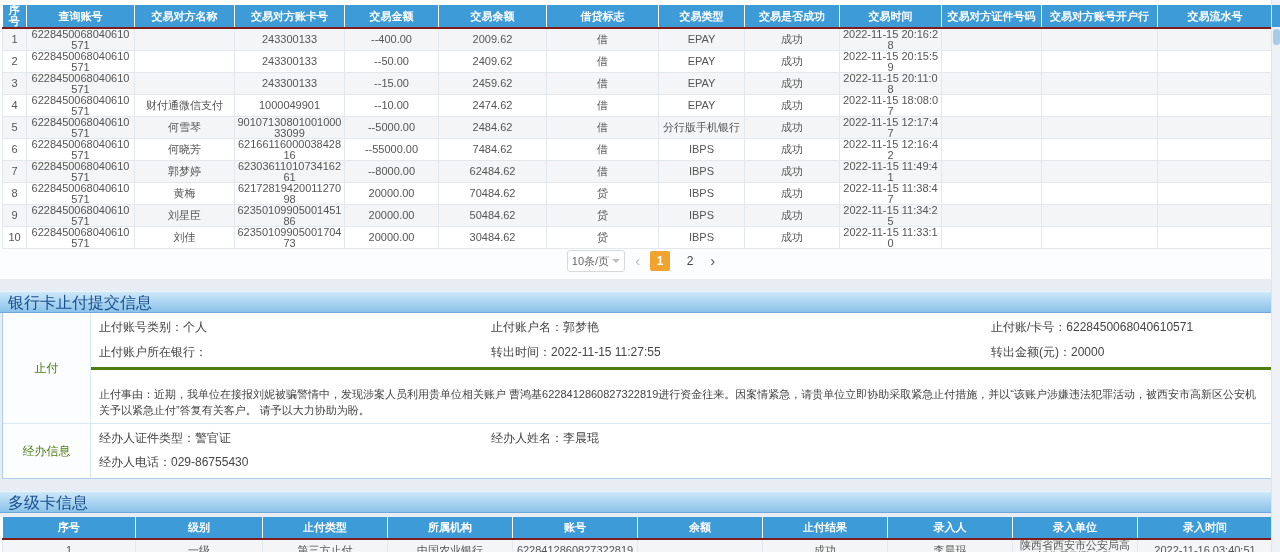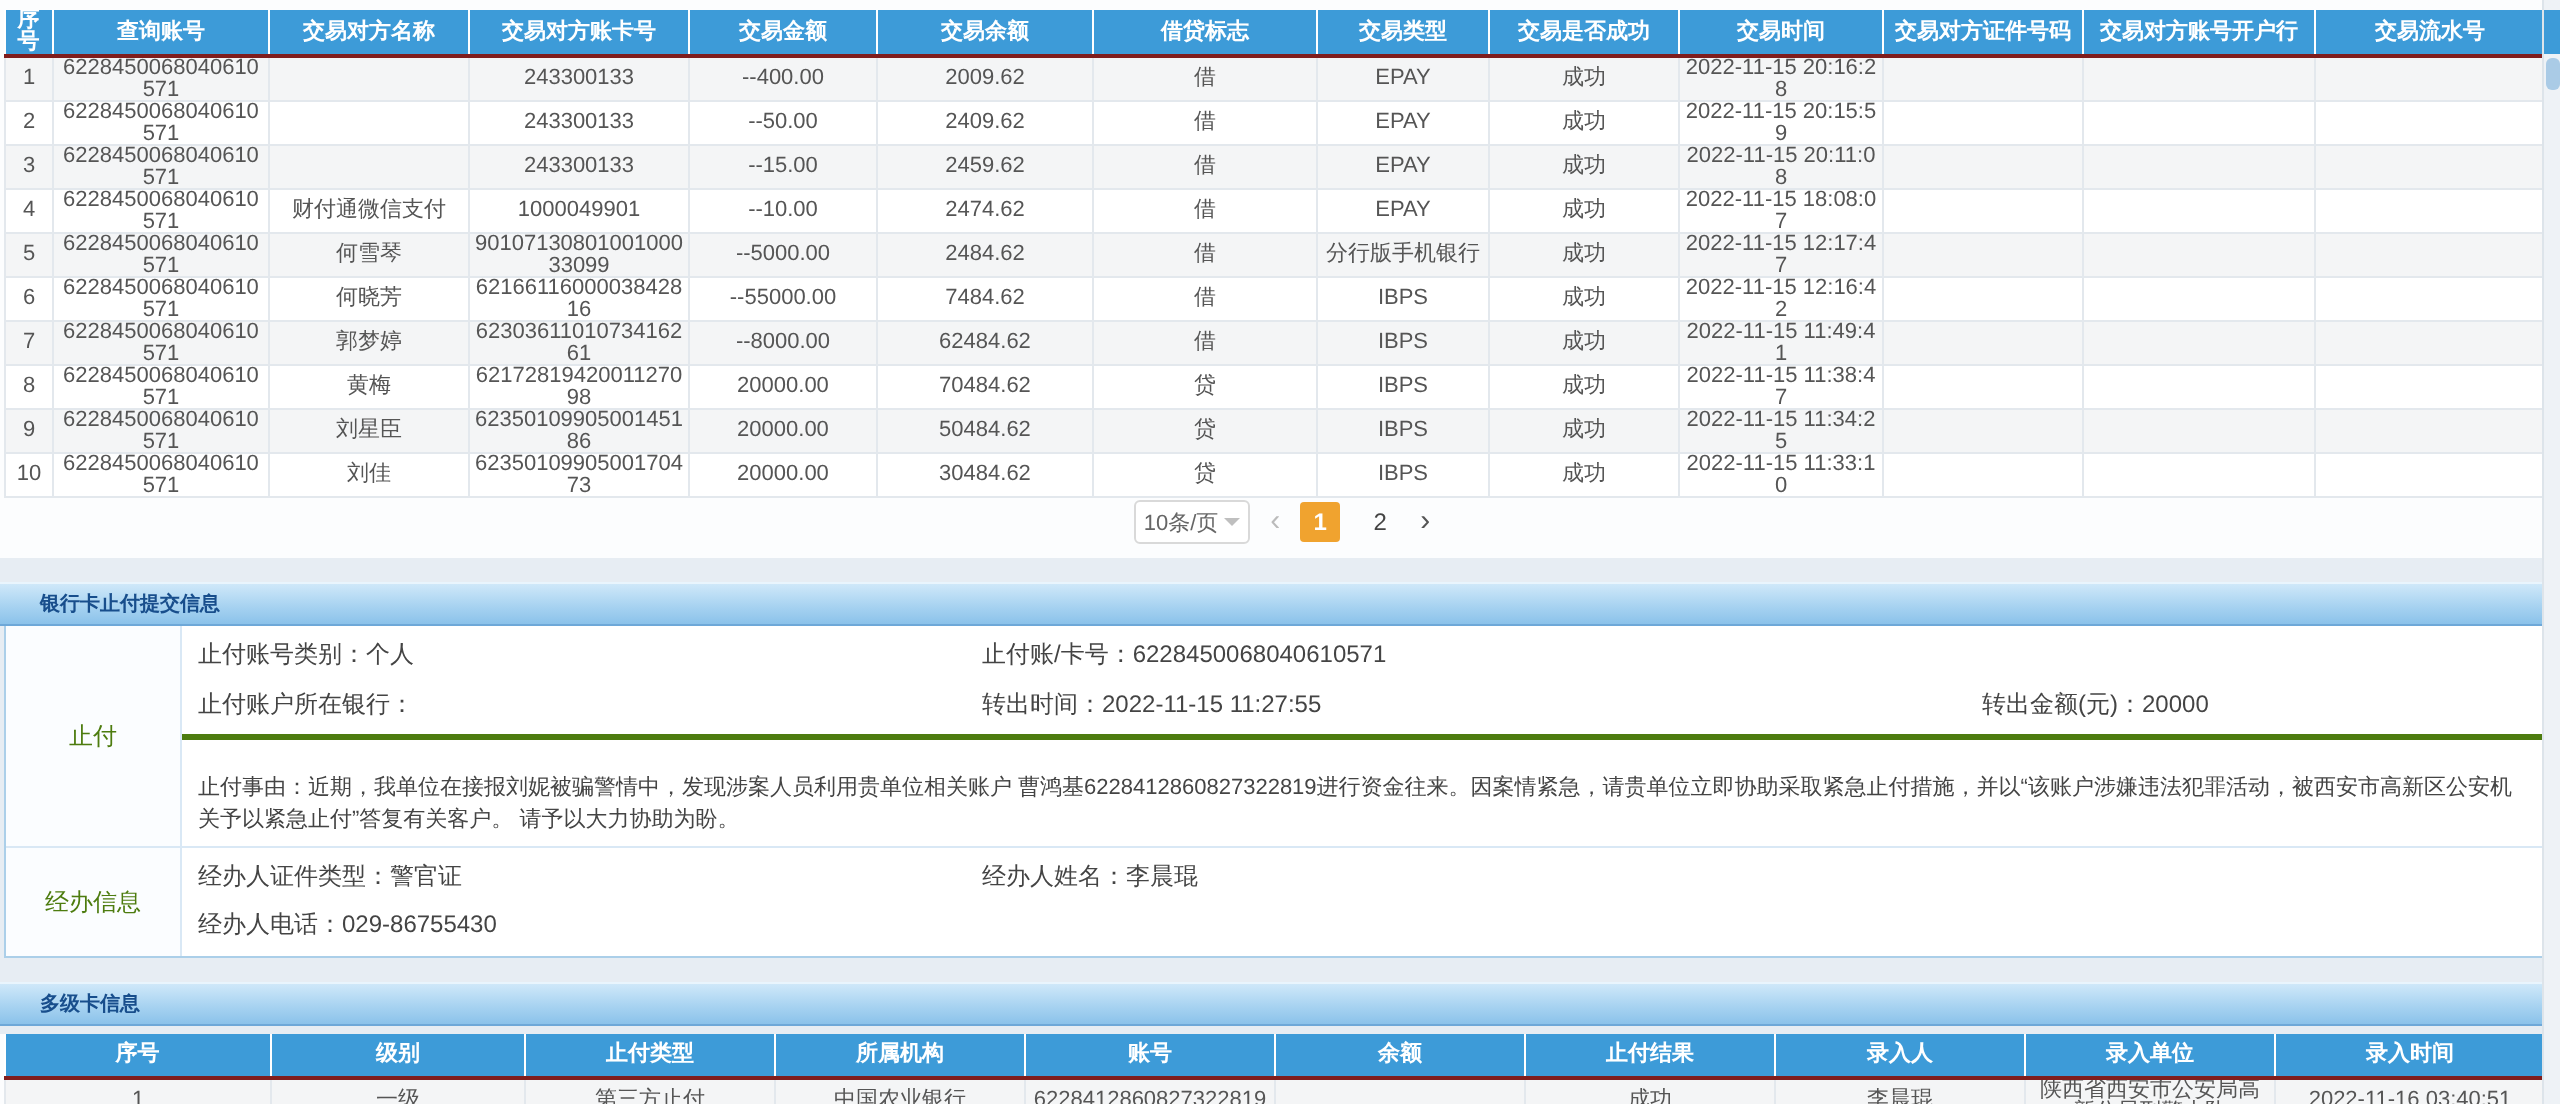--- a/index.html
+++ b/index.html
@@ -34,22 +34,22 @@
   }
   .caret { width:0; height:0; border-left:4px solid transparent; border-right:4px solid transparent; border-top:4px solid #bfbfbf; flex:none; }
   .pg-arrow { font-size:15px; line-height:20px; cursor:pointer; }
   .pg-arrow.prev { color:#bbb; }
   .pg-arrow.next { color:#555; }
   .pg-num { width:20px; height:20px; line-height:20px; text-align:center; font-size:12px; color:#444; cursor:pointer; border-radius:2px; }
   .pg-num.active { background:#f0a32f; color:#fff; font-weight:bold; }
 
   
   .section-bar {
-    height:22px; line-height:22px; padding-left:20px;
-    font-size:10px; font-weight:bold; color:#184e8c;
+    height:22px; line-height:22px; padding-left:8px;
+    font-size:16px; font-weight:normal; color:#184e8c;
     background:linear-gradient(180deg,#cfe8f9 0%,#a8d3f1 55%,#8bc2ea 100%);
     border-top:1px solid #e9f5fd; border-bottom:1px solid #6ea8d8;
   }
   .gap12 { height:12px; }
   .gap4 { height:4px; }
 
   
   .panel { background:#fff; border:1px solid #abcfe9; border-top:none; margin:0 6px 0 2px; }
   .group { display:flex; }
   .group + .group { border-top:1px solid #d9e8f5; }
@@ -283,20 +283,21 @@
 
 <div class="section-bar">银行卡止付提交信息</div>
 
 <div class="panel">
   <div class="group">
     <div class="group-label">止付</div>
     <div class="group-content">
       <div class="fields-block">
         <div class="fields-row">
             <span>止付账号类别：个人</span>
+            <span>止付账户名：郭梦艳</span>
             <span>止付账/卡号：6228450068040610571</span>
           </div>
         <div class="fields-row">
             <span>止付账户所在银行：</span>
             <span>转出时间：2022-11-15 11:27:55</span>
             <span>转出金额(元)：20000</span>
           </div>
       </div>
       <div class="reason">止付事由：近期，我单位在接报刘妮被骗警情中，发现涉案人员利用贵单位相关账户 曹鸿基6228412860827322819进行资金往来。因案情紧急，请贵单位立即协助采取紧急止付措施，并以“该账户涉嫌违法犯罪活动，被西安市高新区公安机关予以紧急止付”答复有关客户。 请予以大力协助为盼。</div>
     </div>

